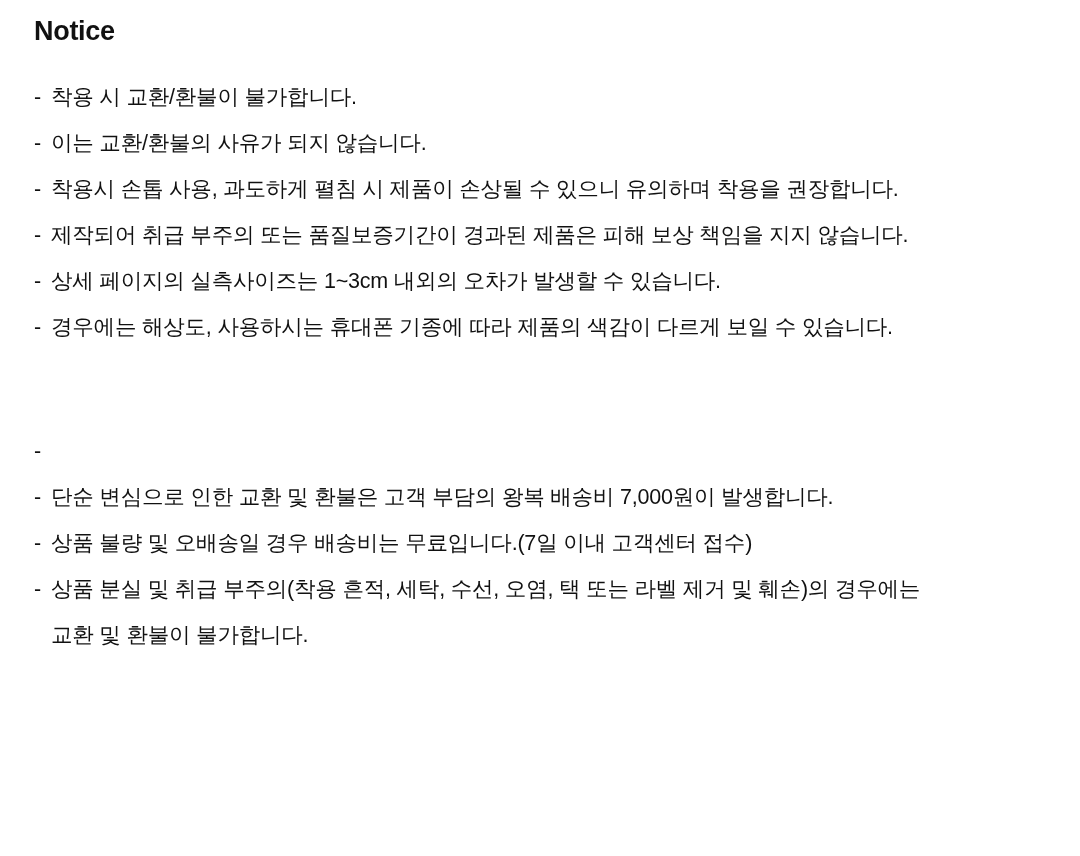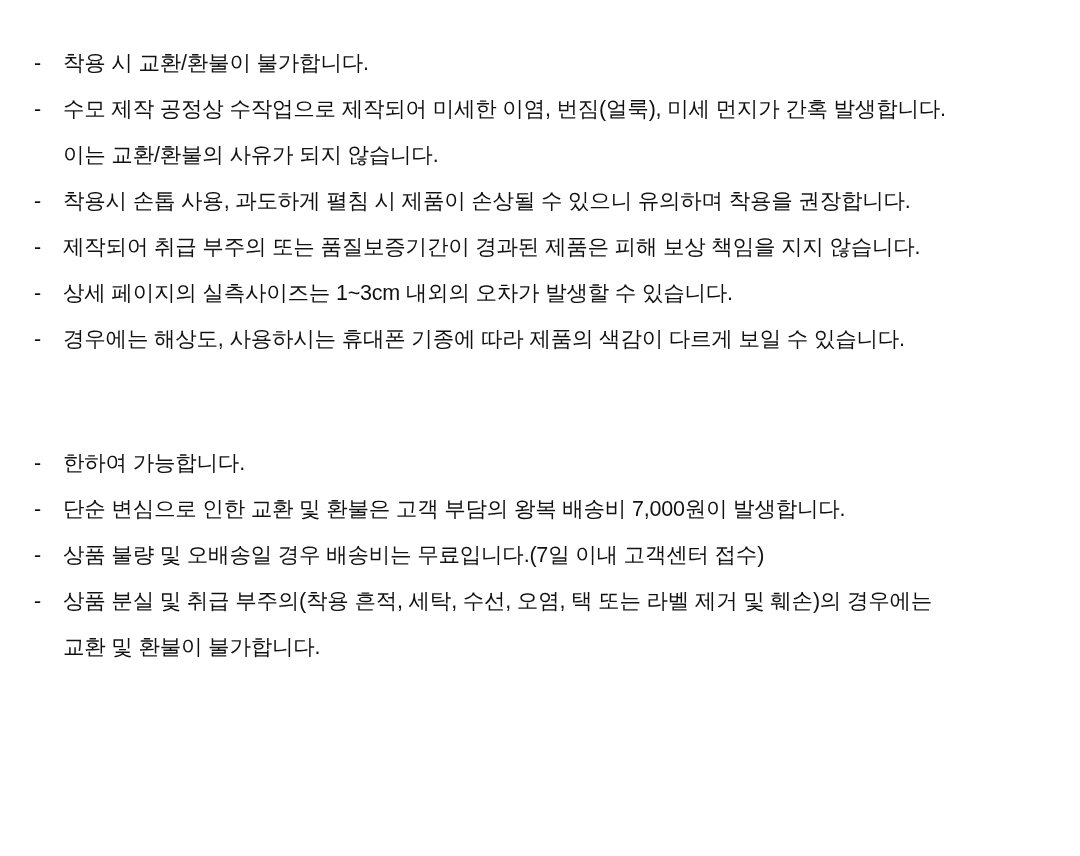--- a/index.html
+++ b/index.html
@@ -36,48 +36,47 @@
     display: flex;
     align-items: flex-start;
   }
   .dash {
     flex: 0 0 17px;
     width: 17px;
   }
   .lines {
     flex: 1 1 auto;
     min-width: 0;
-    margin-left: 12px;
   }
   .line {
     white-space: nowrap;
   }
   .section-policy {
     margin-top: 78px;
   }
 </style>
 </head>
 <body>
 
 <div class="page">
 
   <section class="section-notice">
+    <h1 class="section-heading">Notice</h1>
     <div class="bullet-list">
 
       <div class="bullet">
         <span class="dash">-</span>
         <div class="lines">
           <div class="line">착용 시 교환/환불이 불가합니다.</div>
         </div>
       </div>
 
       <div class="bullet">
         <span class="dash">-</span>
         <div class="lines">
-          <div class="line">수모 제작 공정상 수작업으로 제작되어 미세한 이염, 번짐(얼룩), 미세 먼지가 간혹 발생합니다.</div>
           <div class="line">이는 교환/환불의 사유가 되지 않습니다.</div>
         </div>
       </div>
 
       <div class="bullet">
         <span class="dash">-</span>
         <div class="lines">
           <div class="line">착용시 손톱 사용, 과도하게 펼침 시 제품이 손상될 수 있으니 유의하며 착용을 권장합니다.</div>
         </div>
       </div>
@@ -105,21 +104,20 @@
 
     </div>
   </section>
 
   <section class="section-policy">
     <div class="bullet-list">
 
       <div class="bullet">
         <span class="dash">-</span>
         <div class="lines">
-          <div class="line">한하여 가능합니다.</div>
         </div>
       </div>
 
       <div class="bullet">
         <span class="dash">-</span>
         <div class="lines">
           <div class="line">단순 변심으로 인한 교환 및 환불은 고객 부담의 왕복 배송비 7,000원이 발생합니다.</div>
         </div>
       </div>
 

